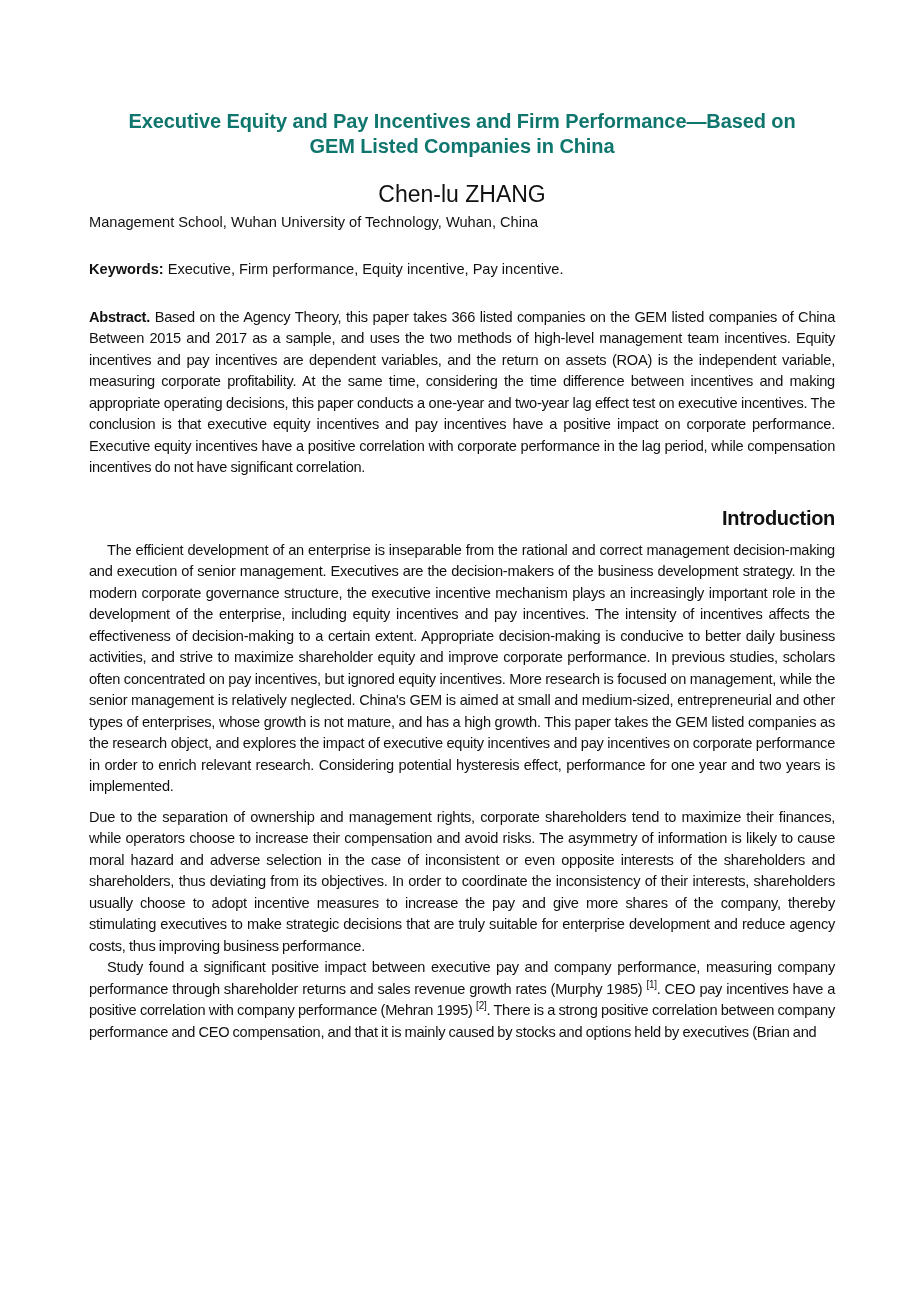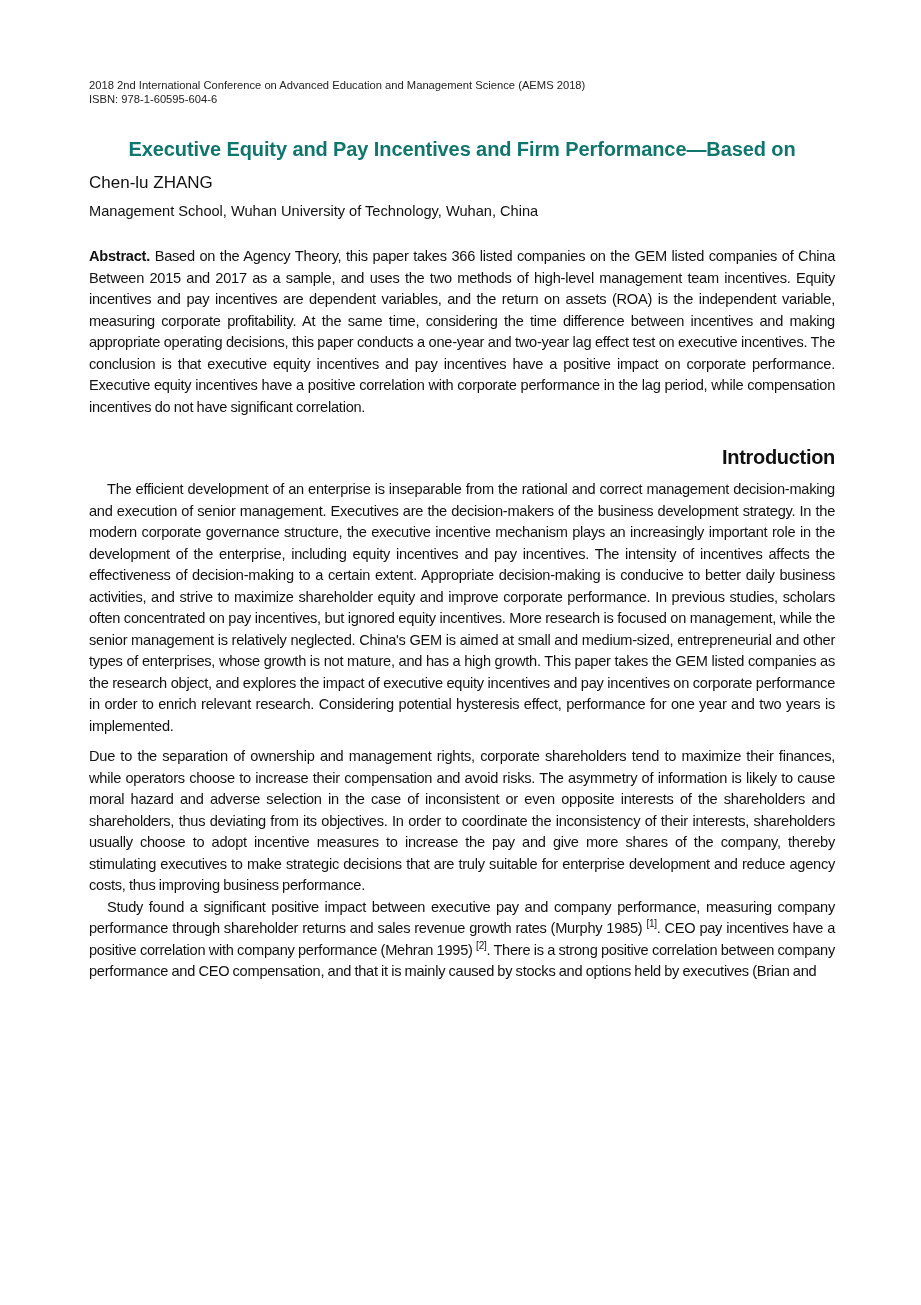--- a/index.html
+++ b/index.html
@@ -1,47 +1,45 @@
 <!DOCTYPE html>
 <html><head>
   <meta charset="utf-8">
   <style>
     html, body { margin: 0; padding: 0; background: #ffffff; }
     body { width: 921px; height: 1305px; position: relative; overflow: hidden; font-family: "Liberation Sans", sans-serif; color: #111; }
     .page { position: absolute; left: 89px; top: 78px; width: 746px; }
     .conf { font-size: 11.2px; line-height: 14px; color: #222; }
     .title { margin-top: 31px; text-align: center; color: #0f766e; font-weight: bold; font-size: 20px; line-height: 25px; letter-spacing: -0.1px; }
-    .author { text-align: left; font-size: 17px; line-height: 22px; margin-top: 10px; }
+    .author { text-align: center; font-size: 23px; line-height: 22px; margin-top: 24px; }
     .affil { font-size: 14.6px; line-height: 18px; margin-top: 8px; }
     .keywords { font-size: 14.6px; line-height: 21.5px; margin-top: 28px; }
     .lead { font-weight: bold; }
     .abstract { font-size: 14.6px; line-height: 21.5px; margin-top: 26px; text-align: justify; letter-spacing: -0.25px; word-spacing: -0.5px; }
     .heading { font-size: 20px; font-weight: bold; line-height: 21px; margin-top: 29px; letter-spacing: -0.3px; text-align: right; }
     .para { font-size: 14.6px; line-height: 21.5px; text-align: justify; letter-spacing: -0.25px; word-spacing: -0.5px; margin-top: 9px; }
     .para.indent { text-indent: 18px; }
     .para.tight { margin-top: 0; }
     .para.first { margin-top: 11px; }
     sup { font-size: 10px; line-height: 0; vertical-align: 6px; }
   </style>
 </head>
 <body>
 
 <div class="page">
-  <div class="conf">
-    <div>2018 2nd International Conference on Advanced Education and Management Science (AEMS 2018)</div>
-    <div>ISBN: 978-1-60595-604-6</div>
-  </div>
 
   <div class="title">
     <div>Executive Equity and Pay Incentives and Firm Performance—Based on</div>
+    <div>GEM Listed Companies in China</div>
   </div>
 
   <div class="author">Chen-lu ZHANG</div>
   <div class="affil">Management School, Wuhan University of Technology, Wuhan, China</div>
 
+  <div class="keywords"><span class="lead">Keywords:</span><span> Executive, Firm performance, Equity incentive, Pay incentive.</span></div>
 
   <div class="abstract"><span class="lead">Abstract.</span><span> Based on the Agency Theory, this paper takes 366 listed companies on the GEM listed companies of China Between 2015 and 2017 as a sample, and uses the two methods of high-level management team incentives. Equity incentives and pay incentives are dependent variables, and the return on assets (ROA) is the independent variable, measuring corporate profitability. At the same time, considering the time difference between incentives and making appropriate operating decisions, this paper conducts a one-year and two-year lag effect test on executive incentives. The conclusion is that executive equity incentives and pay incentives have a positive impact on corporate performance. Executive equity incentives have a positive correlation with corporate performance in the lag period, while compensation incentives do not have significant correlation.</span></div>
 
   <div class="heading">Introduction</div>
   <div class="para indent first">The efficient development of an enterprise is inseparable from the rational and correct management decision-making and execution of senior management. Executives are the decision-makers of the business development strategy. In the modern corporate governance structure, the executive incentive mechanism plays an increasingly important role in the development of the enterprise, including equity incentives and pay incentives. The intensity of incentives affects the effectiveness of decision-making to a certain extent. Appropriate decision-making is conducive to better daily business activities, and strive to maximize shareholder equity and improve corporate performance. In previous studies, scholars often concentrated on pay incentives, but ignored equity incentives. More research is focused on management, while the senior management is relatively neglected. China's GEM is aimed at small and medium-sized, entrepreneurial and other types of enterprises, whose growth is not mature, and has a high growth. This paper takes the GEM listed companies as the research object, and explores the impact of executive equity incentives and pay incentives on corporate performance in order to enrich relevant research. Considering potential hysteresis effect, performance for one year and two years is implemented.</div>
 
   <div class="para">Due to the separation of ownership and management rights, corporate shareholders tend to maximize their finances, while operators choose to increase their compensation and avoid risks. The asymmetry of information is likely to cause moral hazard and adverse selection in the case of inconsistent or even opposite interests of the shareholders and shareholders, thus deviating from its objectives. In order to coordinate the inconsistency of their interests, shareholders usually choose to adopt incentive measures to increase the pay and give more shares of the company, thereby stimulating executives to make strategic decisions that are truly suitable for enterprise development and reduce agency costs, thus improving business performance.</div>
   <div class="para indent tight"><span>Study found a significant positive impact between executive pay and company performance, measuring company performance through shareholder returns and sales revenue growth rates (Murphy 1985) </span><sup>[1]</sup><span>. CEO pay incentives have a positive correlation with company performance (Mehran 1995) </span><sup>[2]</sup><span>. There is a strong positive correlation between company performance and CEO compensation, and that it is mainly caused by stocks and options held by executives (Brian and</span></div>
 </div>
 

